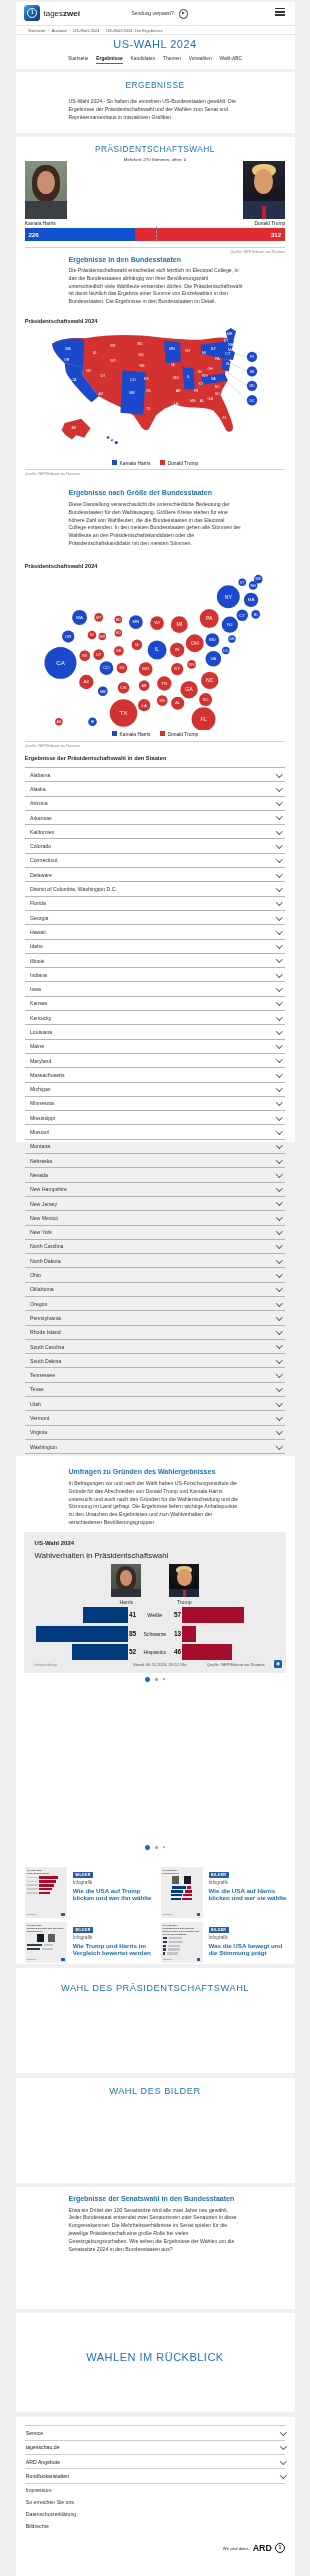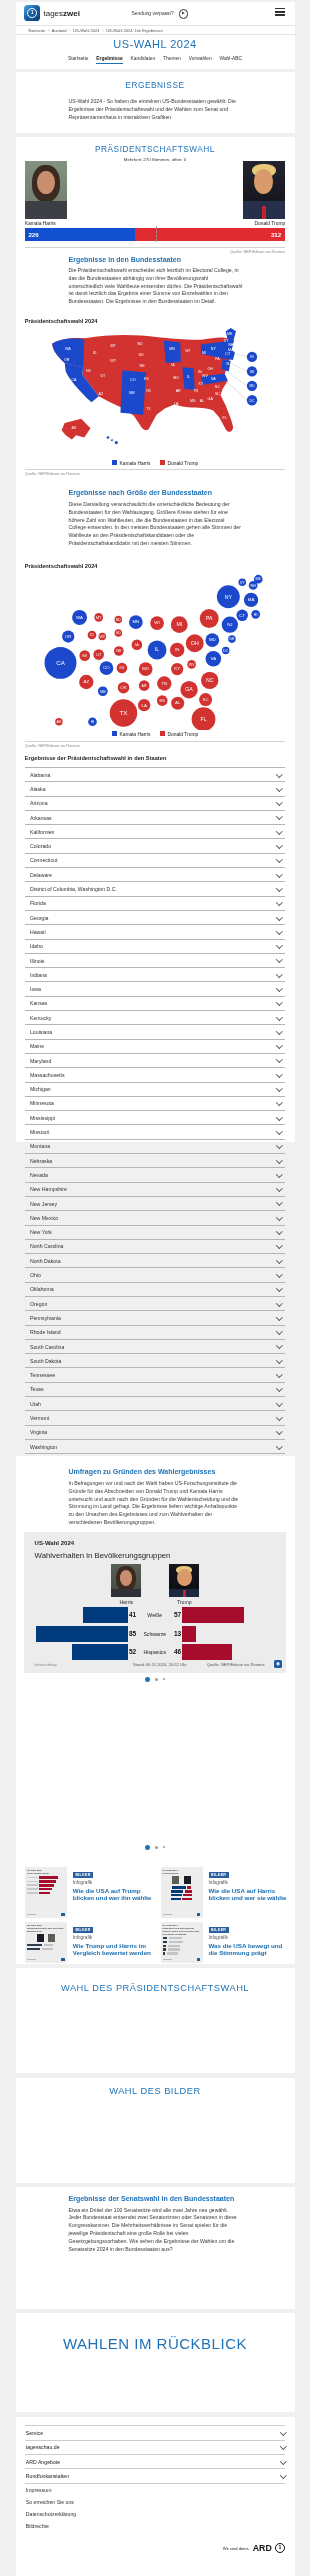--- a/index.html
+++ b/index.html
@@ -576,21 +576,21 @@
       </div>
     </div>
 </div>
 
 <div class="card" style="top:1456px;height:508px">
   <div class="sub-h" style="left:53px;top:12.4px">Umfragen zu Gründen des Wahlergebnisses</div>
   <div class="para" style="left:53px;top:24px;width:174px">In Befragungen vor und nach der Wahl haben US-Forschungsinstitute die Gründe für das Abschneiden von Donald Trump und Kamala Harris untersucht und auch nach den Gründen für die Wahlentscheidung und die Stimmung im Land gefragt. Die Ergebnisse liefern wichtige Anhaltspunkte zu den Ursachen des Ergebnisses und zum Wahlverhalten der verschiedenen Bevölkerungsgruppen.</div>
 
   <div class="graycard" style="top:76px;height:141px">
     <div class="gc-kicker">US-Wahl 2024</div>
-    <div class="gc-title">Wahlverhalten in Bevölkerungsgruppen</div>
+    <div class="gc-title">Wahlverhalten in Präsidentschaftswahl</div>
     <div class="mini-photo" style="left:87px;top:32px">
       <div class="a" style="inset:0;background:linear-gradient(#5a5f57,#43483f)"></div>
       <div class="a" style="left:5.2px;top:2.1px;width:19.6px;height:25px;background:#3a2a22;border-radius:45%"></div>
       <div class="a" style="left:8.8px;top:6.2px;width:12.4px;height:15.5px;background:#c98e6d;border-radius:50%"></div>
       <div class="a" style="left:0;bottom:0;width:30px;height:8.3px;background:#2e3136"></div>
     </div>
     <div class="mini-photo" style="left:145px;top:32px">
       <div class="a" style="inset:0;background:linear-gradient(#17181f,#0b0b10)"></div>
       <div class="a" style="left:6.7px;top:1.6px;width:16.5px;height:8.3px;background:#e8c879;border-radius:45%"></div>
       <div class="a" style="left:7.8px;top:4.7px;width:14.5px;height:17.6px;background:#d99a6c;border-radius:50%"></div>
@@ -772,21 +772,21 @@
   <div class="sec-h" style="top:14.5px;font-size:9.3px">WAHL DES PRÄSIDENTSCHAFTSWAHL</div>
 </div>
 <div class="card" style="top:2078px;height:105px">
   <div class="sec-h" style="top:8.3px;font-size:9.3px">WAHL DES BILDER</div>
 </div>
 <div class="card" style="top:2187px;height:122px">
   <div class="sub-h" style="left:53px;top:8.3px">Ergebnisse der Senatswahl in den Bundesstaaten</div>
   <div class="para" style="left:53px;top:19.6px;width:174px">Etwa ein Drittel der 100 Senatssitze wird alle zwei Jahre neu gewählt. Jeder Bundesstaat entsendet zwei Senatorinnen oder Senatoren in diese Kongresskammer. Die Mehrheitsverhältnisse im Senat spielen für die jeweilige Präsidentschaft eine große Rolle bei vielen Gesetzgebungsvorhaben. Wie sehen die Ergebnisse der Wahlen um die Senatssitze 2024 in den Bundesstaaten aus?</div>
 </div>
 <div class="card" style="top:2313px;height:99px">
-  <div class="sec-h" style="top:22px;font-size:15px">WAHLEN IM RÜCKBLICK</div>
+  <div class="sec-h" style="top:38px;font-size:11px">WAHLEN IM RÜCKBLICK</div>
 </div>
 
 <div class="card" style="top:2417px;height:178px">
   <div class="f-acc" style="top:8.3px" id="footer-acc">
       <div class="f-row">
         <span class="lbl">Service</span>
         <span class="chev"></span>
       </div>
       <div class="f-row">
         <span class="lbl">tagesschau.de</span>

